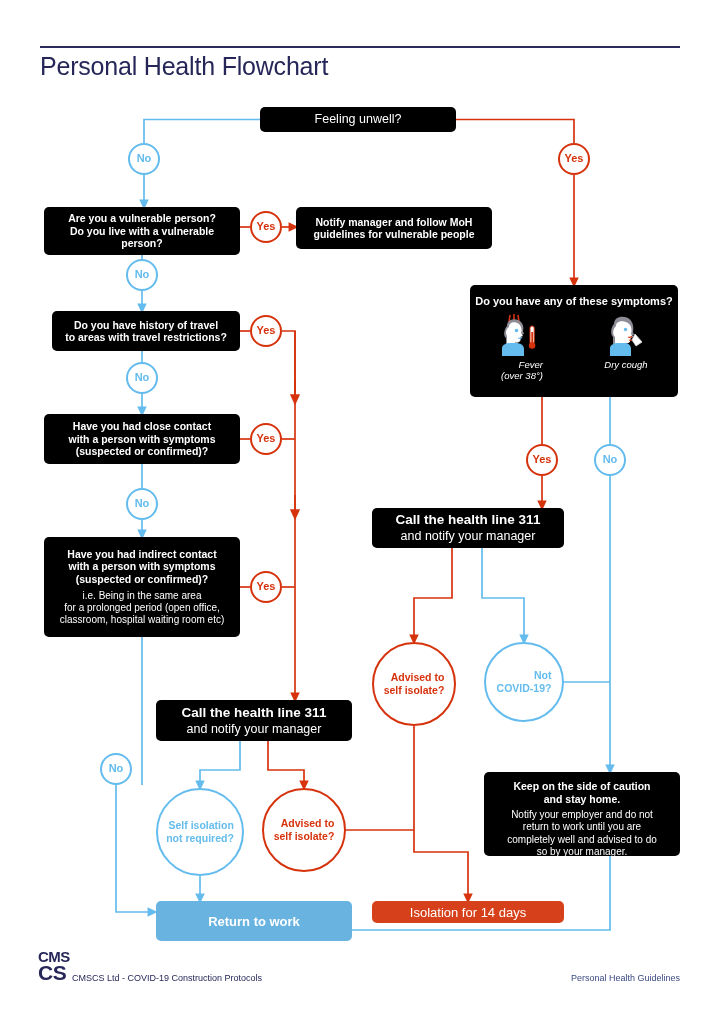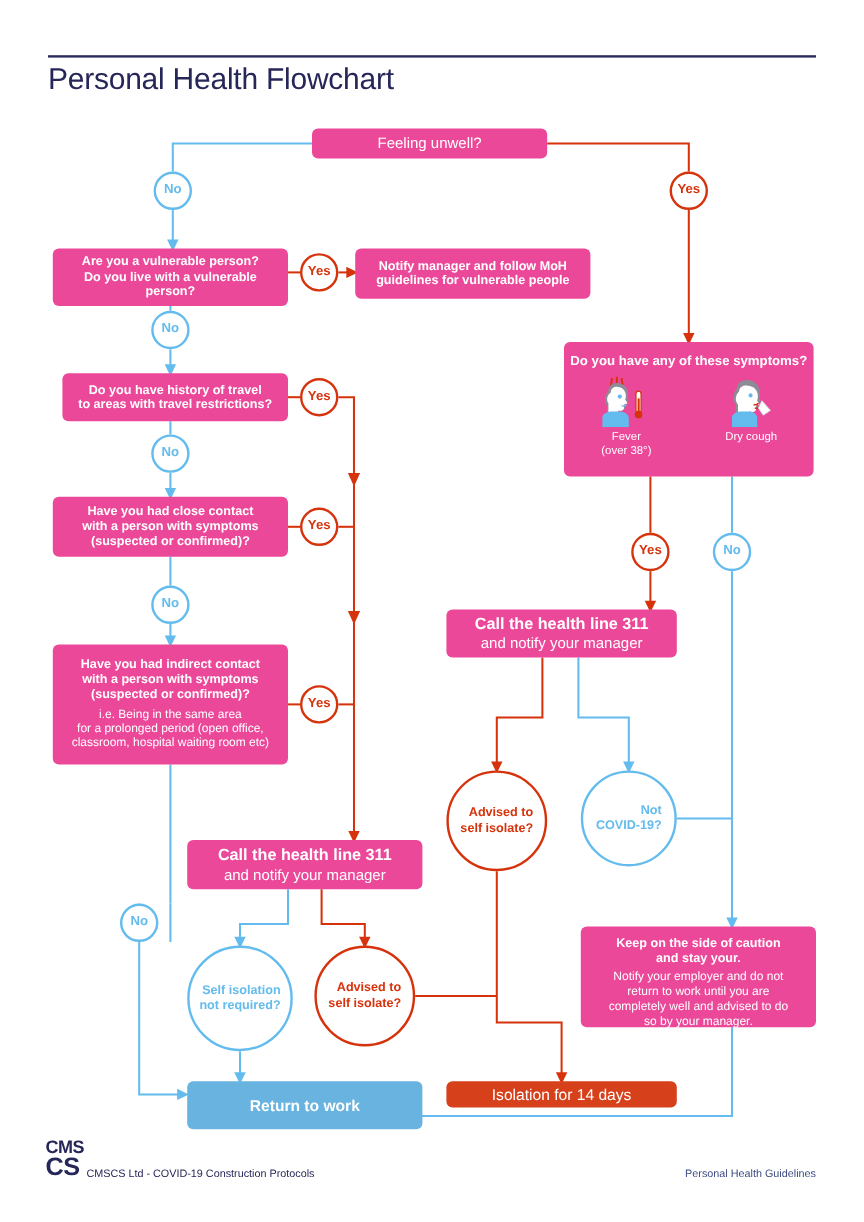--- a/index.html
+++ b/index.html
@@ -58,21 +58,21 @@
     border-radius: 5px;
     color: #ffffff;
     display: flex;
     flex-direction: column;
     align-items: center;
     justify-content: center;
     text-align: center;
     line-height: 1.18;
   }
   .navy {
-    background: #ec4899;
+    background: #000000;
   }
   .q-text {
     font-size: 10.5px;
     font-weight: bold;
     padding: 0 6px;
   }
   .sub-text {
     font-size: 10px;
     font-weight: normal;
     padding: 0 4px;
@@ -122,22 +122,23 @@
     flex-direction: column;
     align-items: center;
     width: 33%;
   }
   .sym-art { width: 56px; height: 44px; }
   .sym-label {
     font-size: 9.5px;
     font-weight: normal;
     line-height: 1.18;
     margin-top: 3px;
-    text-align: center;
+    text-align: right;
     color: #ffffff;
+    font-style: italic;
   }
 
   
   .dcircle {
     position: absolute;
     box-sizing: border-box;
     border-radius: 50%;
     background: #ffffff;
     display: flex;
     align-items: center;
@@ -403,21 +404,21 @@
     <div class="call-line2">and notify your manager</div>
   </div>
 
   <div class="node navy" id="node-call-left">
     <div class="call-line1">Call the health line 311</div>
     <div class="call-line2">and notify your manager</div>
   </div>
 
   <div class="node navy" id="node-caution">
     <div class="caution-head">Keep on the side of caution</div>
-    <div class="caution-head">and stay your.</div>
+    <div class="caution-head">and stay home.</div>
     <div class="caution-body">Notify your employer and do not</div>
     <div class="caution-body" style="margin-top:0">return to work until you are</div>
     <div class="caution-body" style="margin-top:0">completely well and advised to do</div>
     <div class="caution-body" style="margin-top:0">so by your manager.</div>
   </div>
 
   <div class="dcircle dc-yes" id="yes-feeling">Yes</div>
   <div class="dcircle dc-no" id="no-feeling">No</div>
   <div class="dcircle dc-yes" id="yes-vuln">Yes</div>
   <div class="dcircle dc-no" id="no-vuln">No</div>

